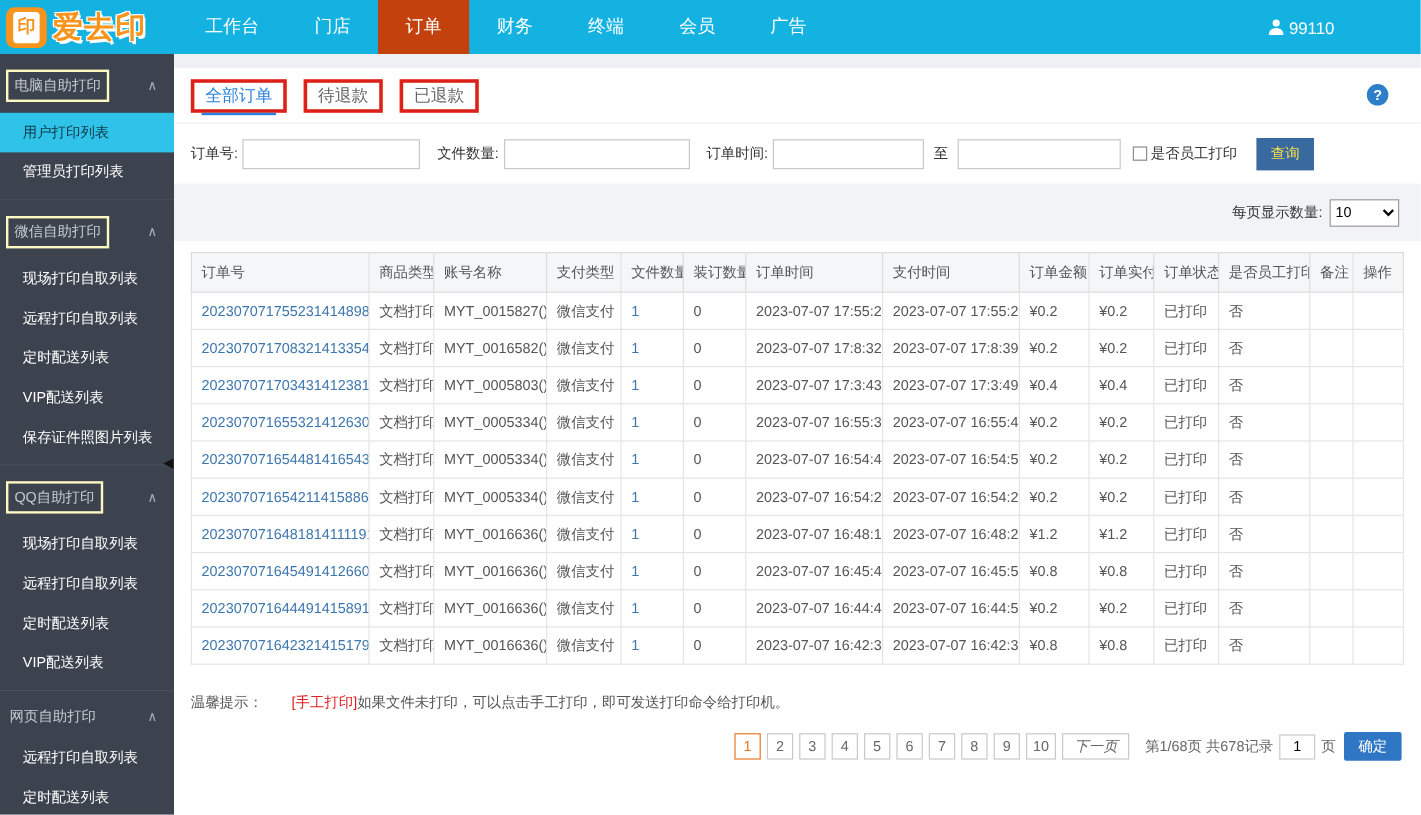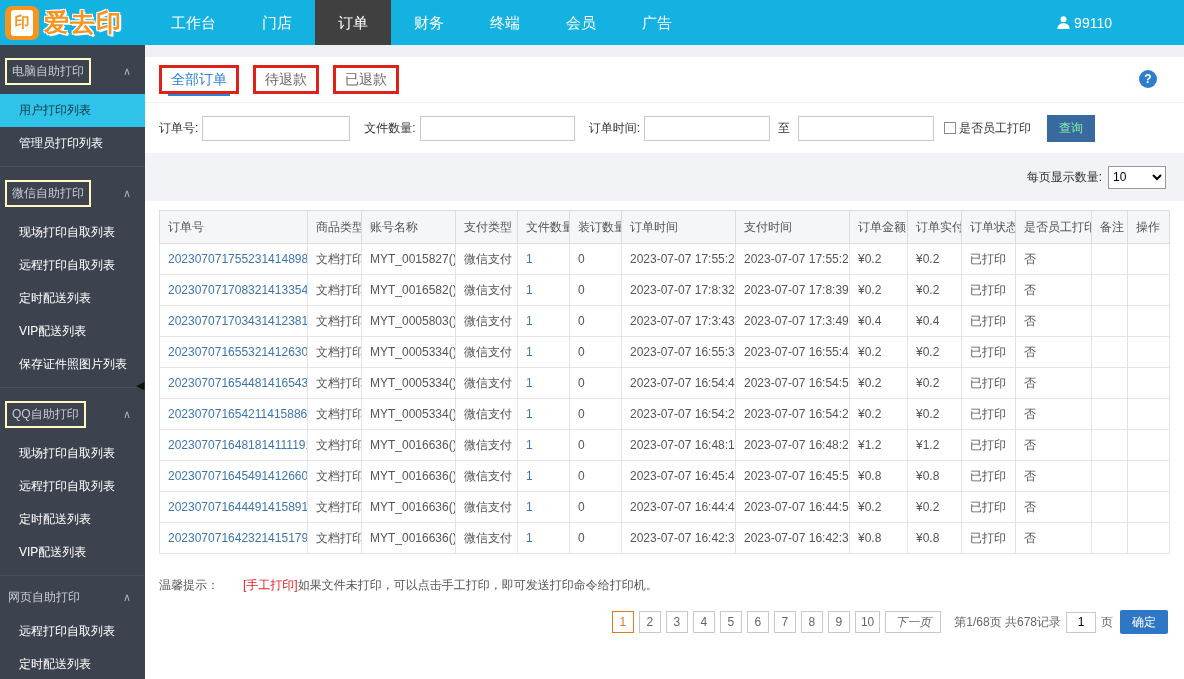--- a/index.html
+++ b/index.html
@@ -15,21 +15,21 @@
   .logo-area { width:148px; height:45px; display:flex; align-items:center; gap:5px; padding-left:5px; }
   .logo-icon { width:34px; height:34px; background:#f7941d; border-radius:7px;
     display:flex; align-items:center; justify-content:center; flex:0 0 auto; }
   .logo-icon .page { width:22px; height:26px; background:#fff; border-radius:3px;
     display:flex; align-items:center; justify-content:center;
     color:#f7941d; font-weight:bold; font-size:15px; }
   .logo-text { color:#f7941d; font-size:25px; font-weight:bold; letter-spacing:1px; white-space:nowrap;
     text-shadow:-1px -1px 0 #fff, 1px -1px 0 #fff, -1px 1px 0 #fff, 1px 1px 0 #fff, 2px 2px 0 #fff; }
   .nav-menu { display:flex; height:45px; }
   .nav-item { color:#fff; font-size:15px; height:45px; line-height:45px; padding:0 23px; cursor:pointer; }
-  .nav-item.active { background:#404040; }
+  .nav-item.active { background:#c2410c; }
   .nav-user { margin-left:auto; margin-right:72px; display:flex; align-items:center; gap:3px;
     color:#fff; font-size:14px; cursor:pointer; }
   .user-glyph { width:15px; height:15px; display:inline-block; }
   
   .sidebar { position:absolute; top:45px; left:0; width:145px; height:634px;
     background:#3c434e; font-size:12px; }
   .sb-section { padding:4px 0 6px 0; border-bottom:1px solid #474f5b; }
   .sb-section:last-child { border-bottom:none; }
   .sb-header { display:flex; align-items:center; justify-content:space-between;
     padding:9px 14px 9px 8px; color:#c7cbd2; cursor:pointer; }
@@ -52,21 +52,21 @@
     background:#2d7fc9; color:#fff; font-size:12px; font-weight:bold; text-align:center;
     line-height:18px; cursor:pointer; }
   .filter-row { height:50px; display:flex; align-items:center; padding-left:14px;
     font-size:12px; color:#333; white-space:nowrap; }
   .filter-row label { margin-right:4px; }
   .inp { height:25px; border:1px solid #c8c8c8; background:#fff; margin-right:14px; padding:0 4px; font-size:12px; }
   .inp.w1 { width:148px; } .inp.w2 { width:155px; } .inp.w3 { width:126px; margin-right:8px; } .inp.w4 { width:136px; margin-right:10px; }
   .to-label { margin-right:8px; }
   .chk { width:12px; height:12px; border:1px solid #8a8a8a; background:#fff; display:inline-block;
     margin-right:3px; vertical-align:-2px; cursor:pointer; }
-  .btn-search { background:#38699f; color:#86efac; border:none; width:48px; height:27px;
+  .btn-search { background:#38699f; color:#fde047; border:none; width:48px; height:27px;
     font-size:12px; margin-left:16px; cursor:pointer; }
   .gray-band { height:48px; background:#f2f3f6; display:flex; align-items:center;
     justify-content:flex-end; padding-right:18px; gap:6px; font-size:12px; color:#333; }
   .pagesize-select { height:23px; width:58px; font-size:12px; border:1px solid #999; background:#fff; }
   
   .table-wrap { padding:9px 14px 0 14px; }
   table.orders { border-collapse:collapse; table-layout:fixed; width:1010px; font-size:12px; color:#555; }
   .orders th { background:#f5f6f7; border:1px solid #dcdcdc; font-weight:normal; text-align:left;
     padding:0 8px; height:33px; color:#555; overflow:hidden; white-space:nowrap; }
   .orders td { border:1px solid #e4e4e4; padding:0 8px; height:31px; overflow:hidden; white-space:nowrap; }

